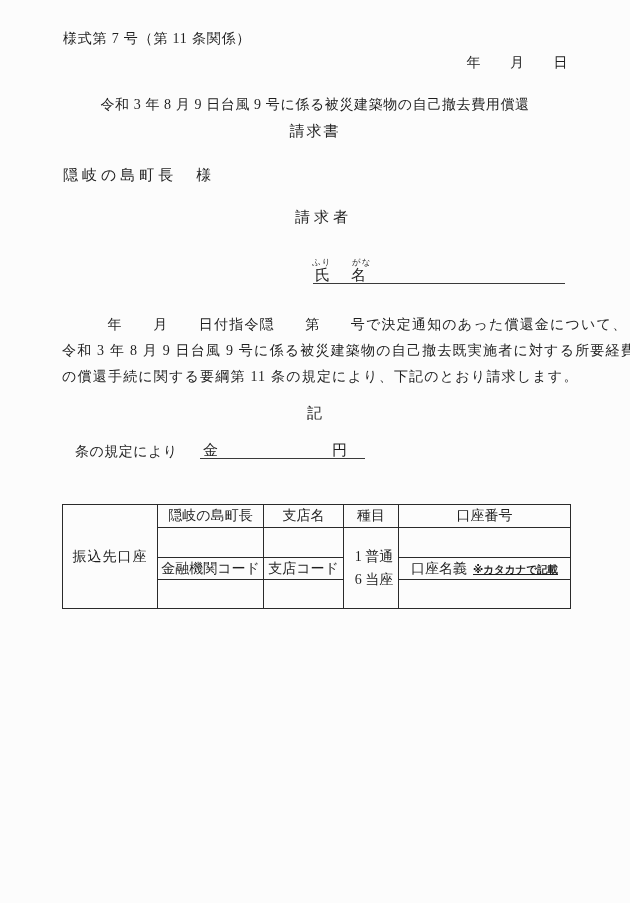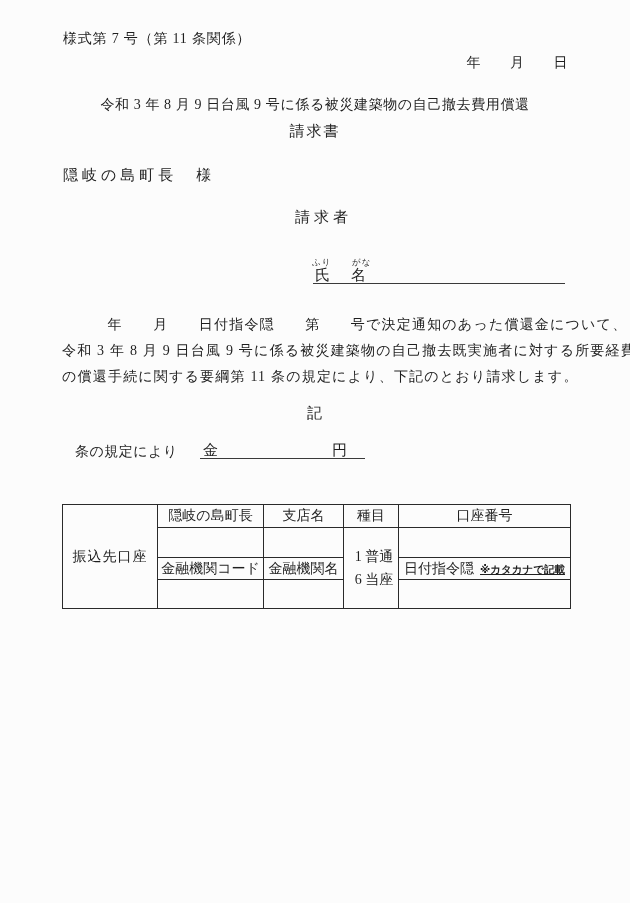--- a/index.html
+++ b/index.html
@@ -141,23 +141,23 @@
       <td></td>
       <td></td>
       <td id="account-type-cell" rowspan="3">
         <div class="opt">1 普通</div>
         <div class="opt">6 当座</div>
       </td>
       <td></td>
     </tr>
     <tr class="rh3">
       <td>金融機関コード</td>
-      <td>金融機関名</td>
+      <td>支店コード</td>
       <td id="account-name-cell">
-        <span>日付指令隠</span><span id="account-name-note">※カタカナで記載</span>
+        <span>口座名義</span><span id="account-name-note">※カタカナで記載</span>
       </td>
     </tr>
     <tr class="rh4">
       <td></td>
       <td></td>
       <td></td>
     </tr>
   </tbody>
     </table>
 

